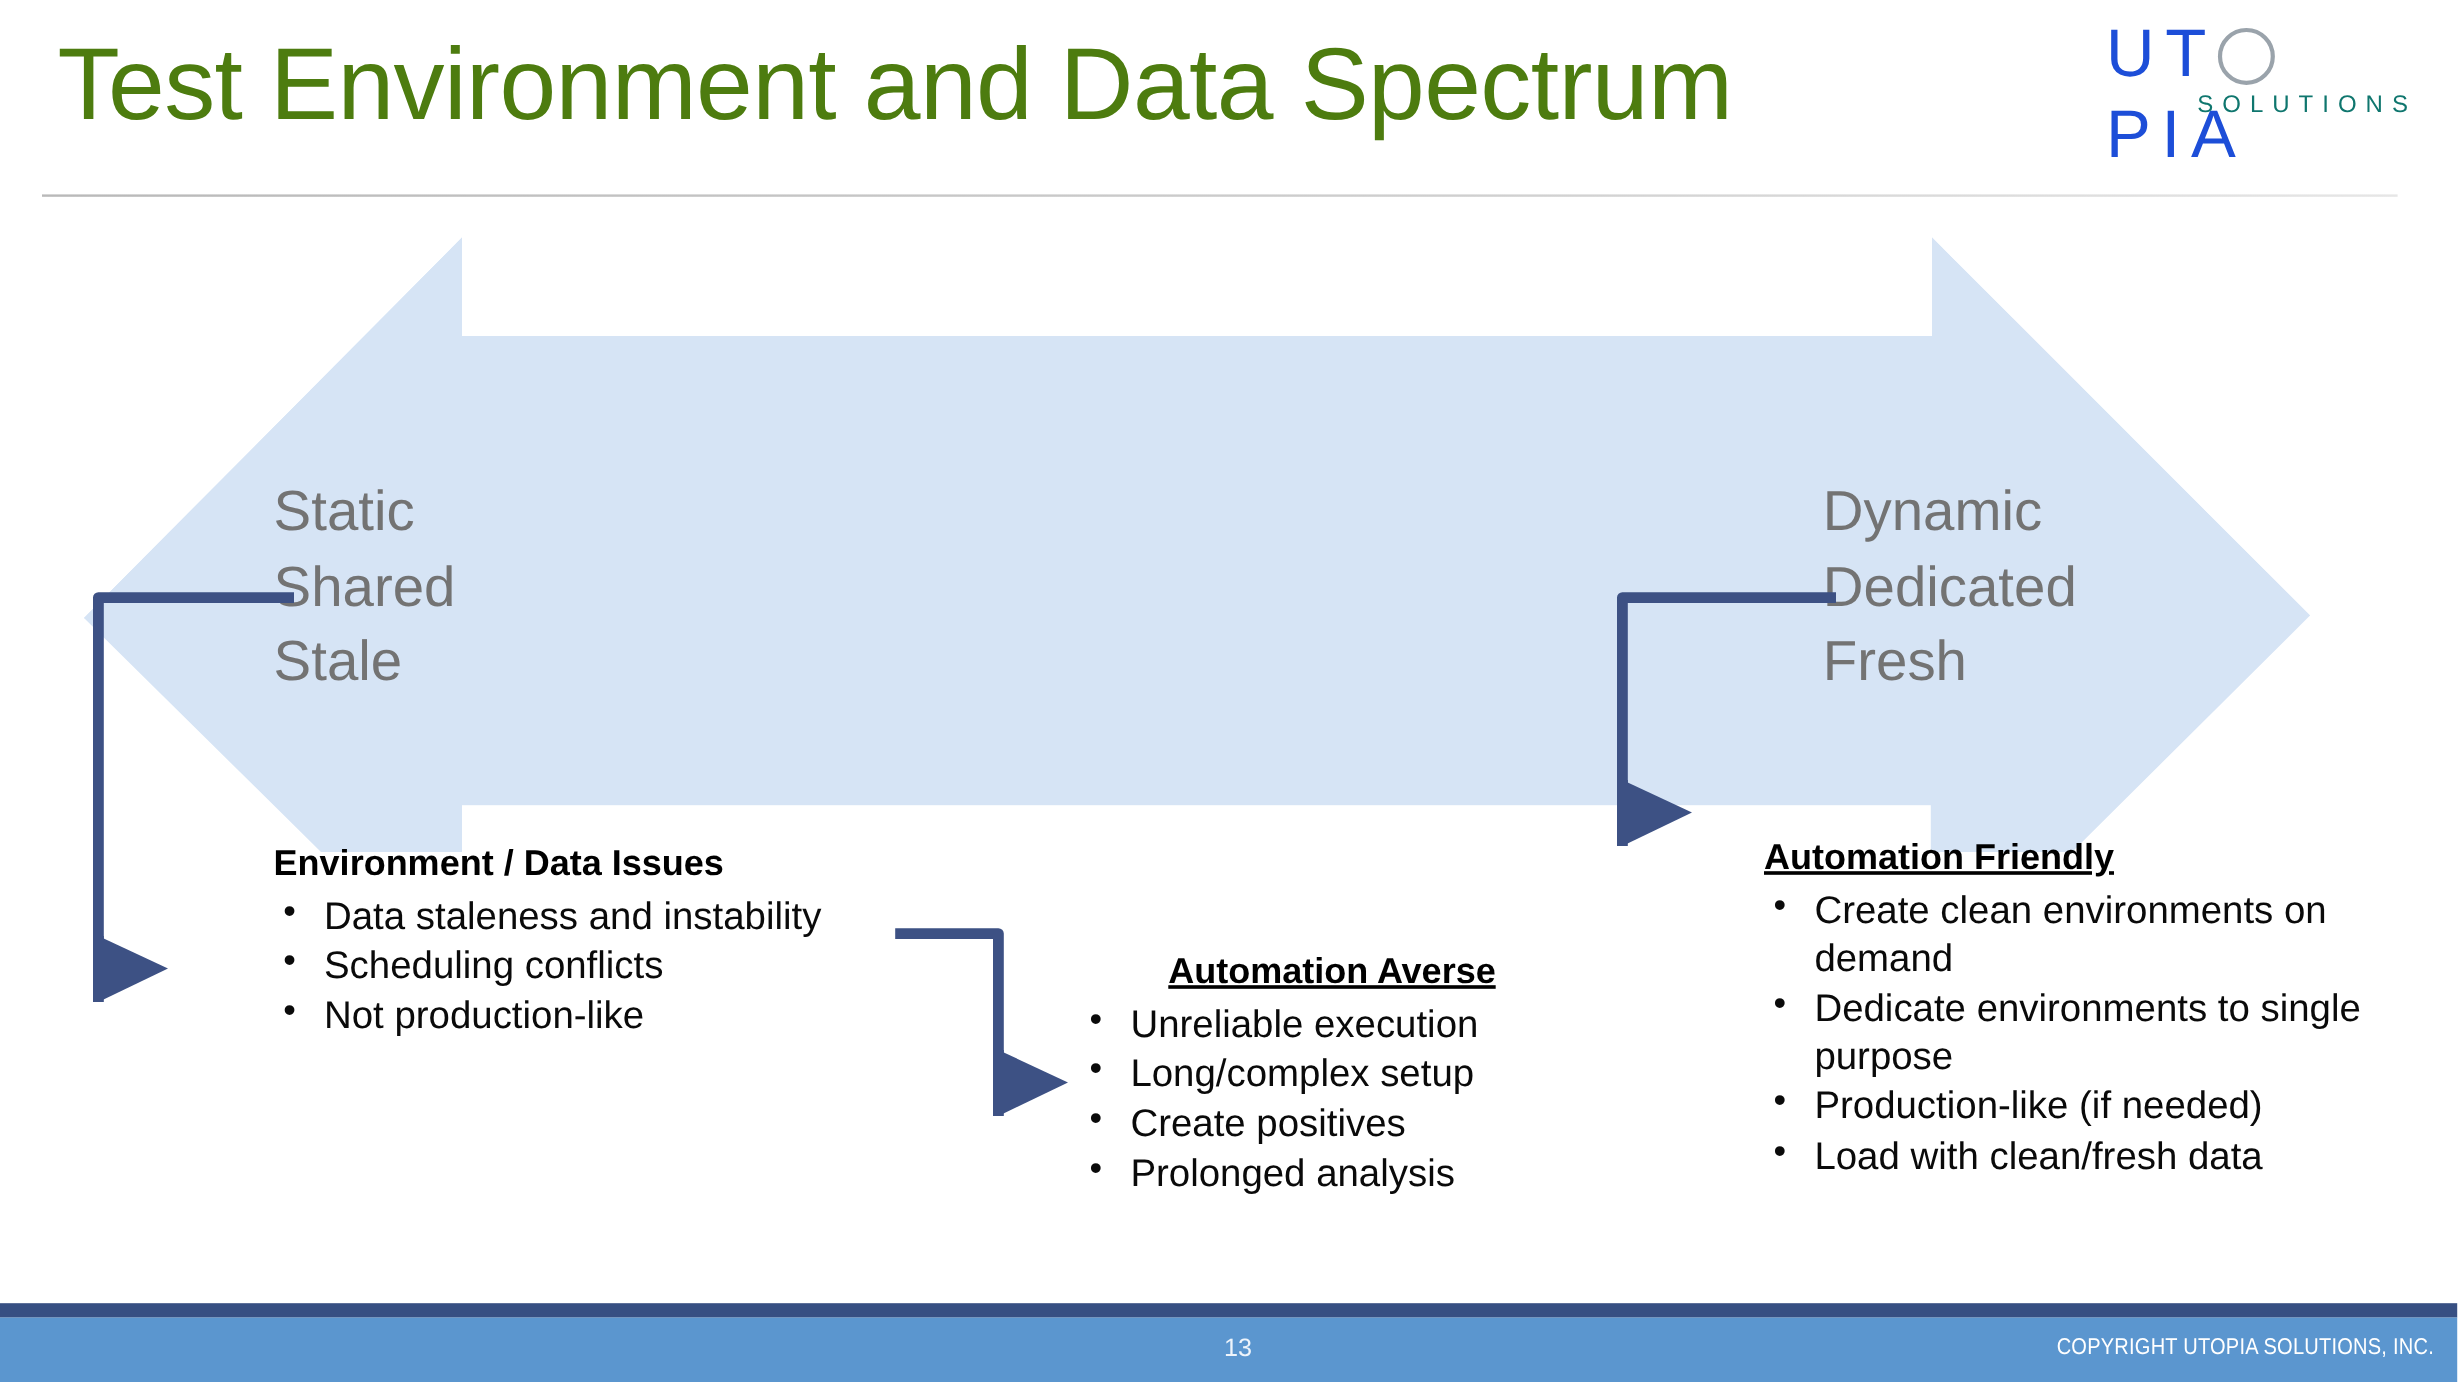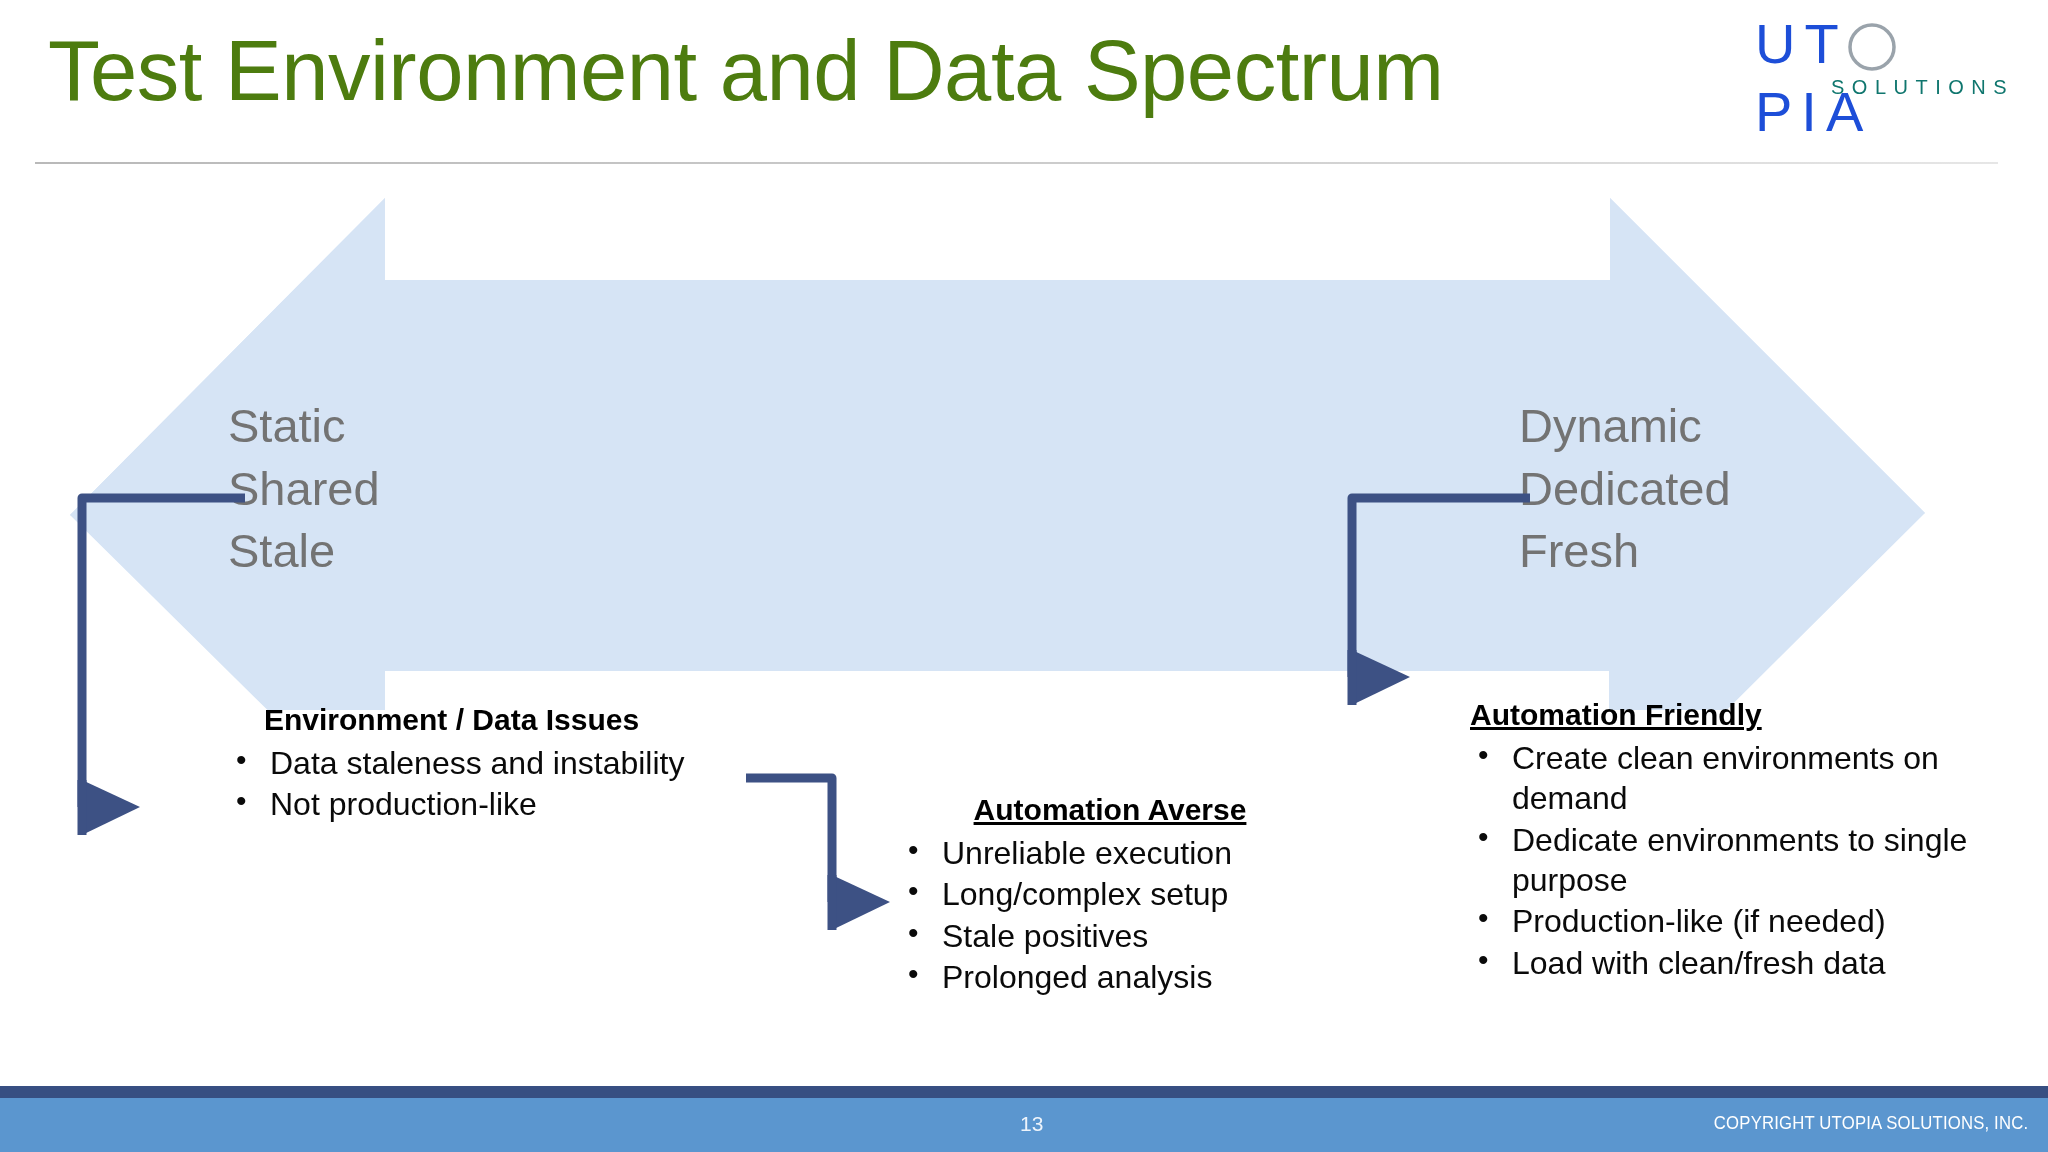--- a/index.html
+++ b/index.html
@@ -125,21 +125,21 @@
   .callout-list li::before {
     content: "\2022";
     position: absolute;
     left: 8px;
     top: -2px;
     font-size: 30px;
     color: #0a0a0a;
   }
 
   #callout-left    { left: 228px;  top: 700px; width: 520px; }
-  #callout-left .callout-heading { text-align: left; margin-left: 36px; }
+  #callout-left .callout-heading { text-align: left; }
 
   #callout-middle  { left: 900px;  top: 790px; width: 420px; }
   #callout-middle .callout-heading { text-align: center; text-decoration: underline; }
 
   #callout-right   { left: 1470px; top: 695px; width: 530px; }
   #callout-right .callout-heading { text-align: left; text-decoration: underline; }
 
   
   .connector {
     position: absolute;
@@ -238,30 +238,31 @@
   <svg id="connector-right" class="connector" viewBox="0 0 220 220">
     <path d="M 200 8 L 22 8 L 22 187" fill="none" stroke="#3d5184" stroke-width="9" stroke-linejoin="round"></path>
     <polygon points="22,160 22,215 80,187" fill="#3d5184"></polygon>
     <rect x="17.5" y="160" width="9" height="55" fill="#3d5184"></rect>
   </svg>
 
   <div id="callout-left" class="callout">
     <div class="callout-heading">Environment / Data Issues</div>
     <ul class="callout-list">
       <li>Data staleness and instability</li>
+      <li>Scheduling conflicts</li>
       <li>Not production-like</li>
     </ul>
   </div>
 
   <div id="callout-middle" class="callout">
     <div class="callout-heading">Automation Averse</div>
     <ul class="callout-list">
       <li>Unreliable execution</li>
       <li>Long/complex setup</li>
-      <li>Stale positives</li>
+      <li>Create positives</li>
       <li>Prolonged analysis</li>
     </ul>
   </div>
 
   <div id="callout-right" class="callout">
     <div class="callout-heading">Automation Friendly</div>
     <ul class="callout-list">
       <li>Create clean environments on demand</li>
       <li>Dedicate environments to single purpose</li>
       <li>Production-like (if needed)</li>

